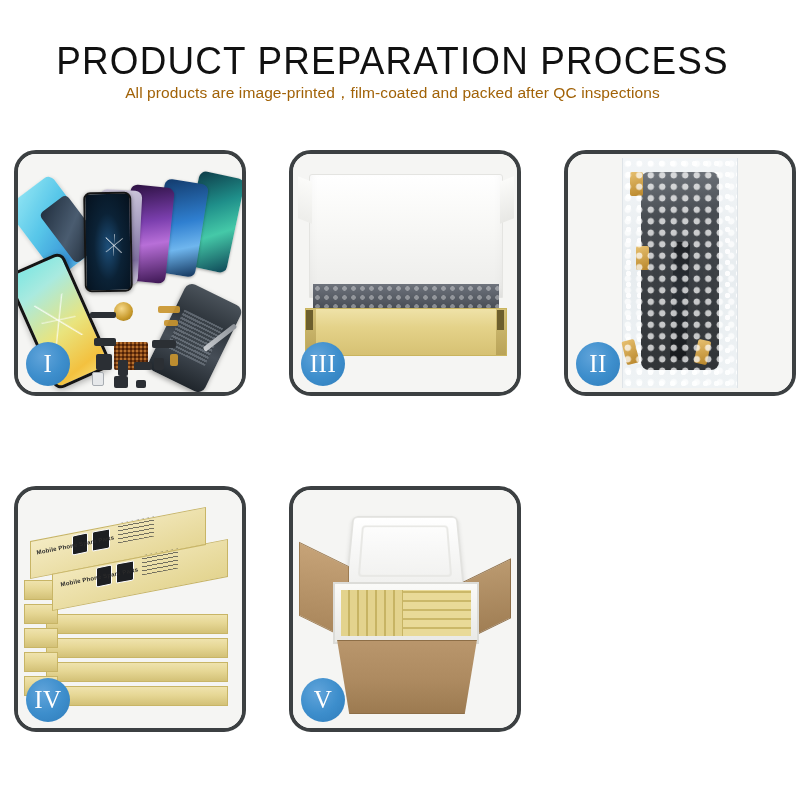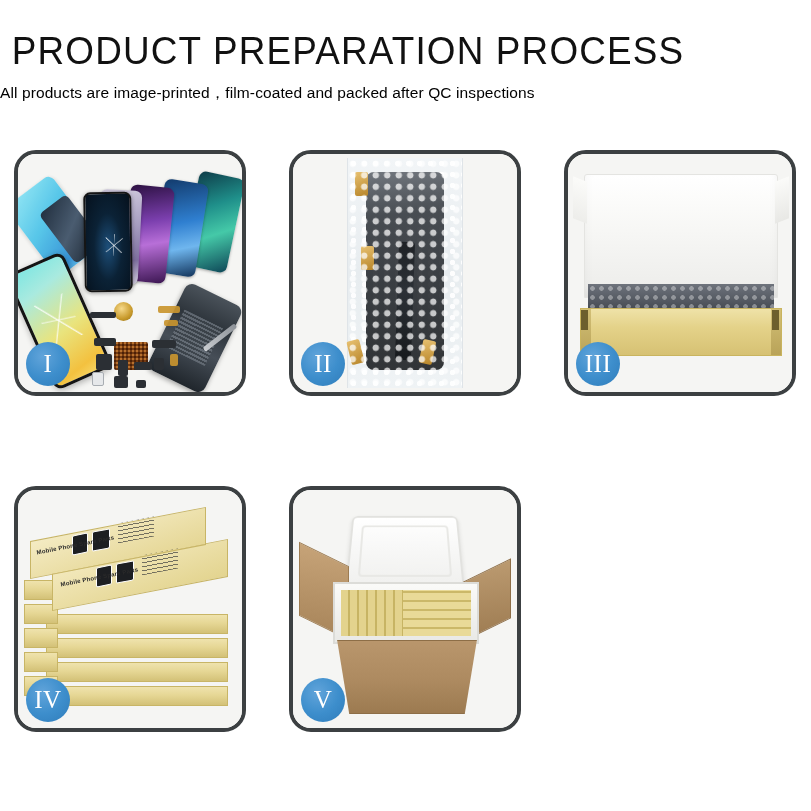--- a/index.html
+++ b/index.html
@@ -7,36 +7,36 @@
   body {
     width: 811px;
     height: 811px;
     background: #ffffff;
     font-family: "Liberation Sans", sans-serif;
     overflow: hidden;
     position: relative;
   }
 
   
-  .header { width: 785px; padding-top: 32px; text-align: left; }
+  .header { width: 785px; padding-top: 42px; text-align: center; }
 
   .title {
     font-size: 38px;
     letter-spacing: 1.2px;
     color: #111111;
     font-weight: 500;
     line-height: 1.05;
     transform: scaleX(0.97);
     white-space: nowrap;
   }
 
   .subtitle {
-    margin-top: 11px;
+    margin-top: 1px;
     font-size: 15.5px;
-    color: #000000;
+    color: #a16207;
     font-weight: 400;
     letter-spacing: 0.1px;
     white-space: nowrap;
   }
 
   
   .grid {
     position: absolute;
     top: 150px;
     left: 14px;
@@ -496,45 +496,45 @@
       <div class="chip" style="left:116px; top:208px; width:18px; height:8px;"></div>
       <div class="chip" style="left:136px; top:204px; width:10px; height:12px;"></div>
       <div class="chip-w" style="left:74px; top:218px; width:12px; height:14px;"></div>
       <div class="chip" style="left:96px;  top:222px; width:14px; height:12px;"></div>
       <div class="chip" style="left:118px; top:226px; width:10px; height:8px;"></div>
       <div class="flex" style="left:152px; top:200px; width:8px;  height:12px;"></div>
     </div>
     <div class="badge">I</div>
   </div>
 
+  <div class="panel p3">
+    <div class="panel-photo">
+      <div class="lid"></div>
+      <div class="inner-foam"></div>
+      <div class="box-body"></div>
+      <div class="box-notch-l"></div>
+      <div class="box-notch-r"></div>
+    </div>
+    <div class="badge">III</div>
+  </div>
+
   <div class="panel p2">
     <div class="panel-photo">
       <div class="bubble-bag"></div>
       <div class="screen-inside"></div>
       <div class="flexcable"></div>
       <div class="gold-tab" style="left:62px; top:18px;"></div>
       <div class="gold-tab" style="left:68px; top:92px;"></div>
       <div class="gold-tab" style="left:56px; top:186px; transform:rotate(-14deg);"></div>
       <div class="gold-tab" style="left:128px; top:186px; transform:rotate(12deg);"></div>
       <div class="bubble-overlay"></div>
     </div>
     <div class="badge">II</div>
   </div>
 
-  <div class="panel p3">
-    <div class="panel-photo">
-      <div class="lid"></div>
-      <div class="inner-foam"></div>
-      <div class="box-body"></div>
-      <div class="box-notch-l"></div>
-      <div class="box-notch-r"></div>
-    </div>
-    <div class="badge">III</div>
-  </div>
-
   <div class="panel p4">
     <div class="panel-photo">
 
       <div class="stack-box sb-front" style="top:196px; left:28px; width:182px;"></div>
       <div class="stack-box sb-front" style="top:172px; left:28px; width:182px;"></div>
       <div class="stack-box sb-front" style="top:148px; left:28px; width:182px;"></div>
       <div class="stack-box sb-front" style="top:124px; left:28px; width:182px;"></div>
 
       <div class="stack-box" style="top:186px; left:6px;  width:34px; height:20px;"></div>
       <div class="stack-box" style="top:162px; left:6px;  width:34px; height:20px;"></div>

